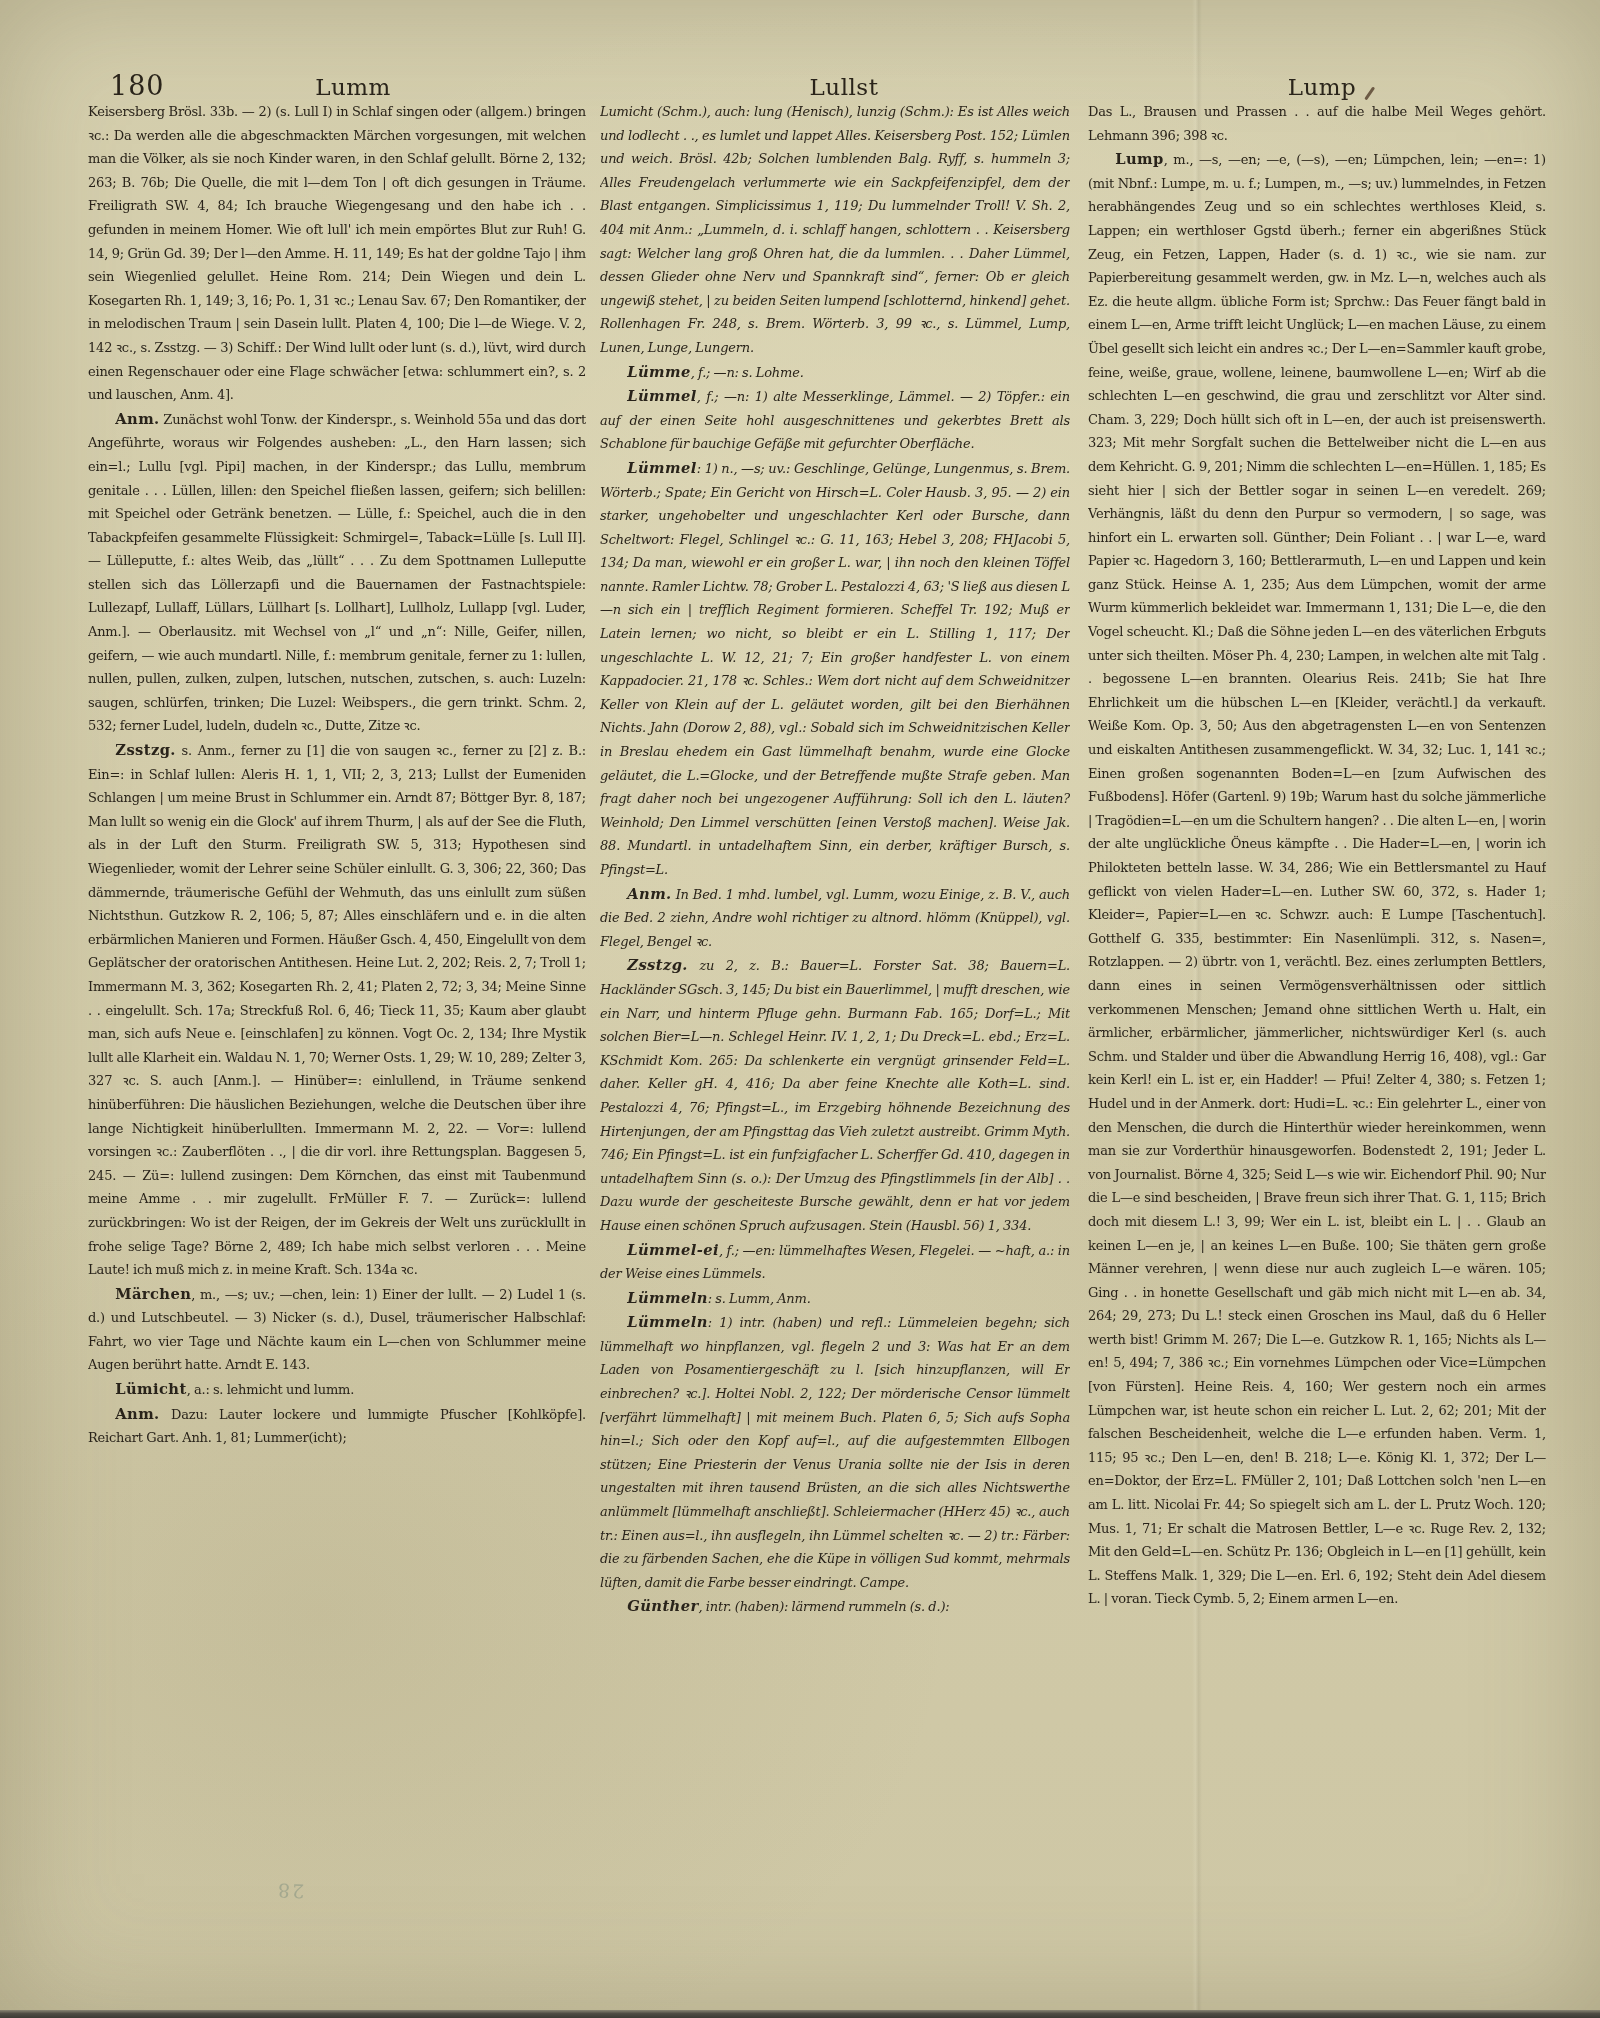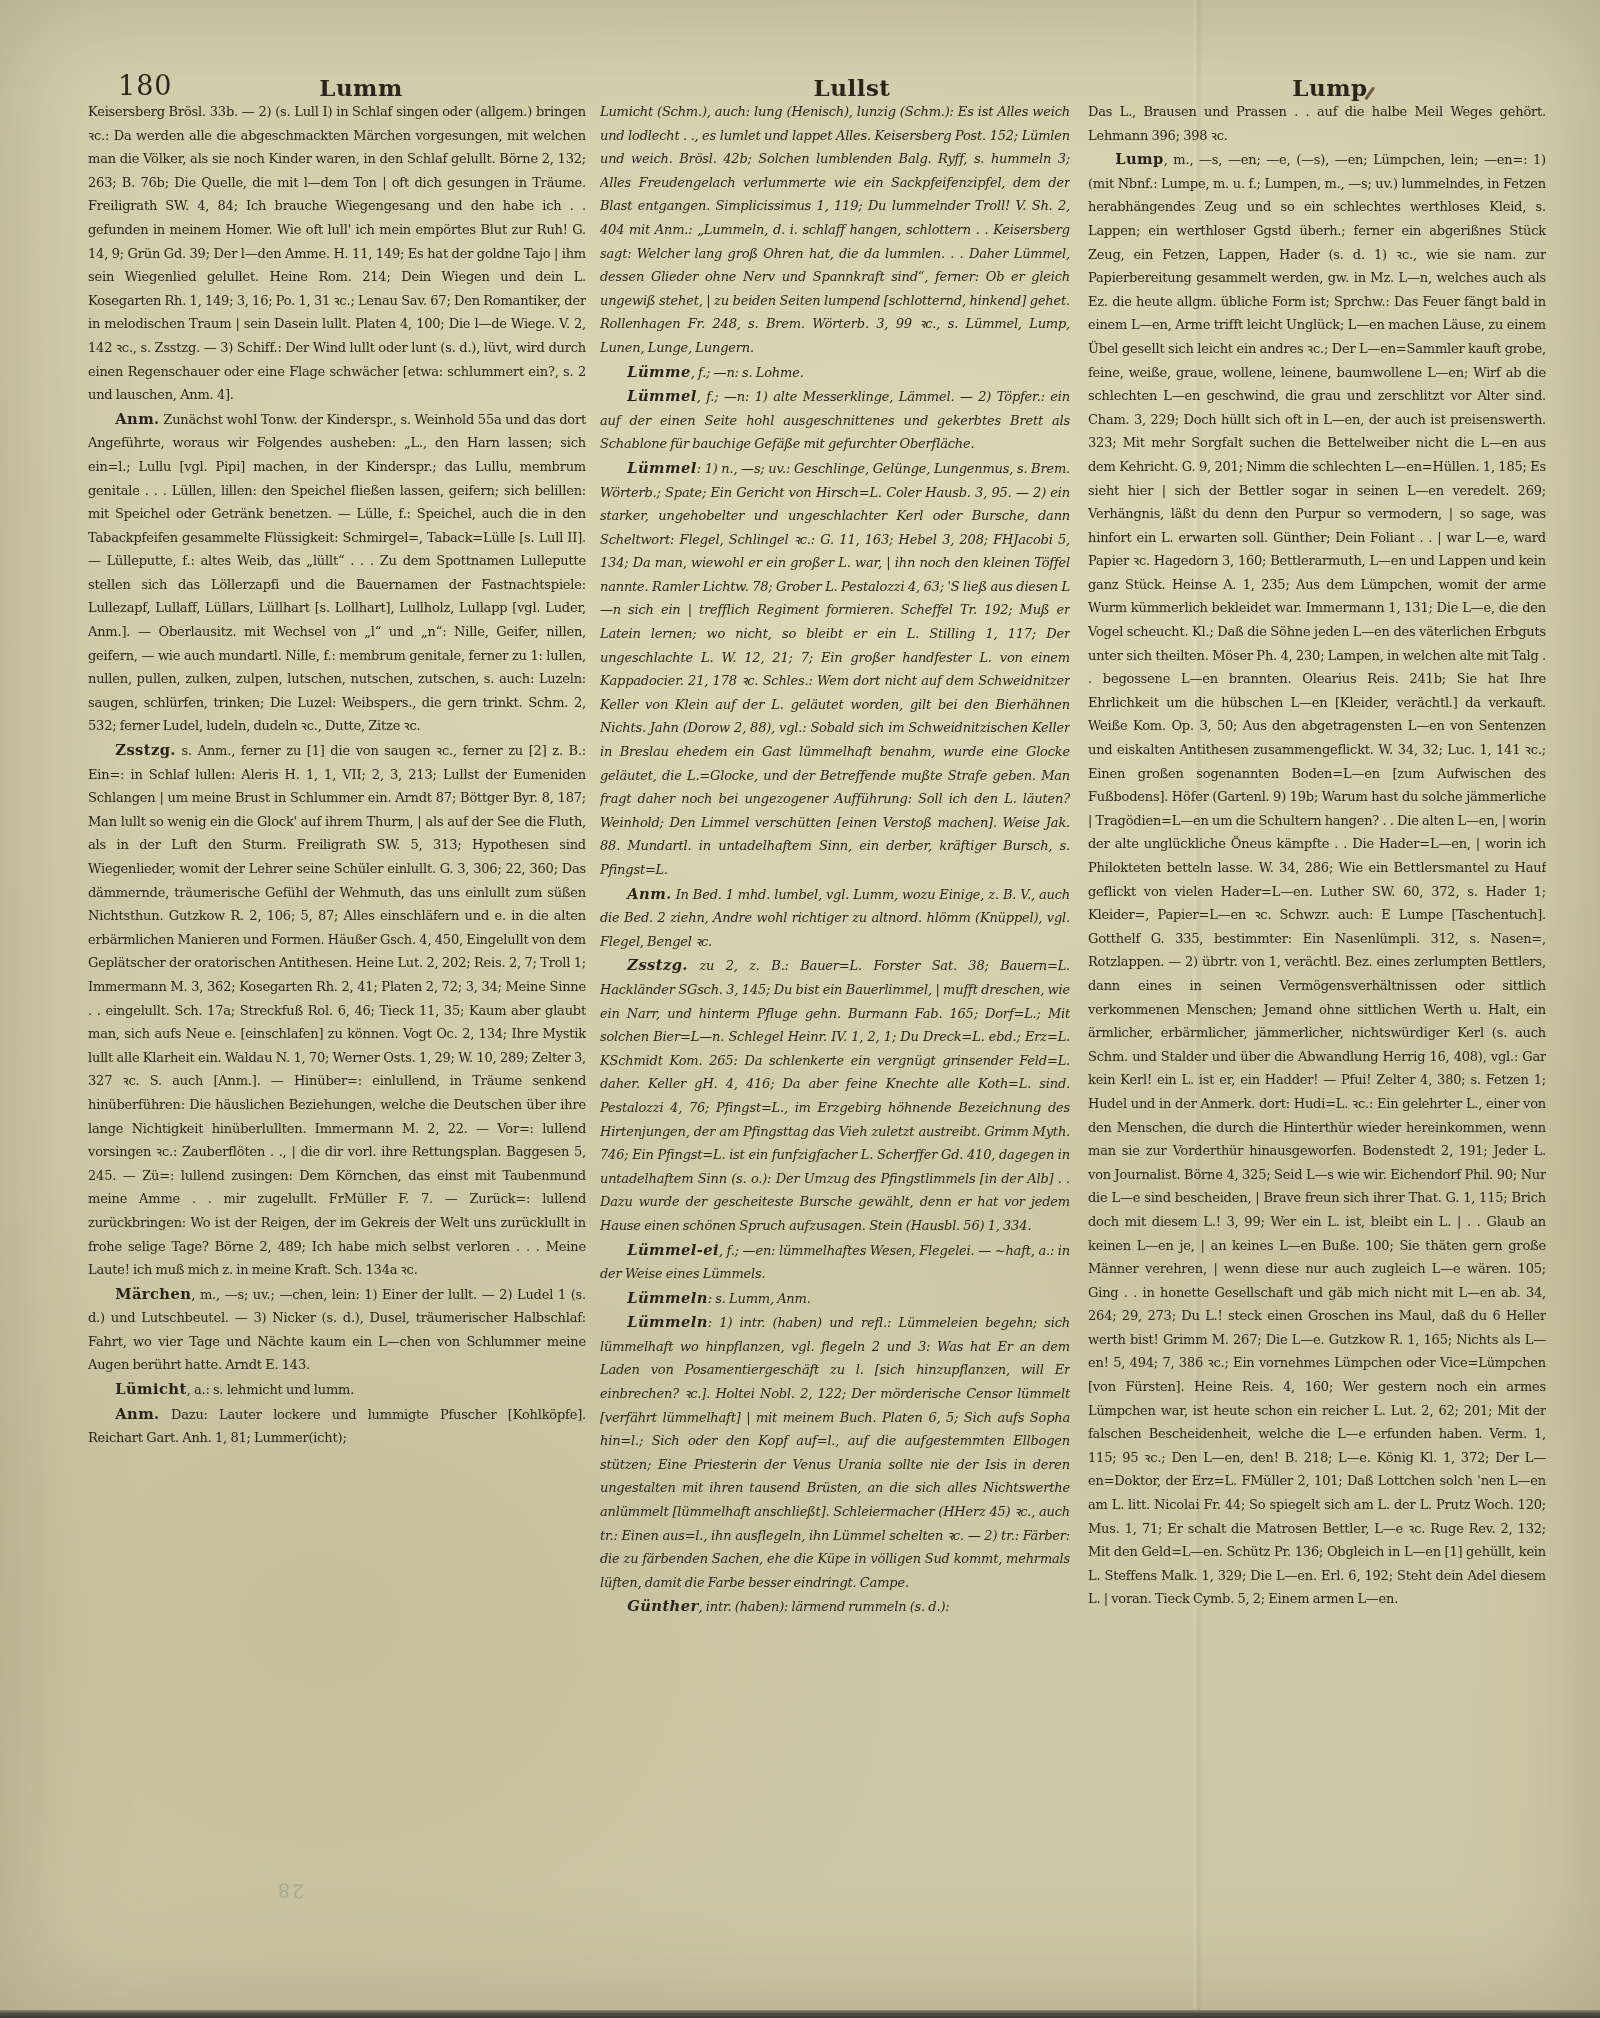--- a/index.html
+++ b/index.html
@@ -14,23 +14,23 @@
       radial-gradient(ellipse 1200px 900px at 55% 30%, rgba(255,250,220,0.25), rgba(0,0,0,0) 70%),
       radial-gradient(ellipse 900px 700px at 20% 80%, rgba(150,140,100,0.18), rgba(0,0,0,0) 70%),
       radial-gradient(ellipse 700px 500px at 85% 60%, rgba(160,150,110,0.15), rgba(0,0,0,0) 70%),
       linear-gradient(180deg,#d5cfae 0%,#d2cba9 40%,#cec7a5 100%);
     box-shadow:inset 0 0 120px rgba(110,100,70,0.35);
   }
   .crease{
     position:absolute;top:0;bottom:0;width:10px;
     background:linear-gradient(90deg,rgba(0,0,0,0),rgba(255,255,240,0.10),rgba(0,0,0,0.05),rgba(0,0,0,0));
   }
-  .hdr{position:absolute;top:70px;left:8px;right:0;height:34px;color:#2a241a;}
+  .hdr{position:absolute;top:70px;left:0;right:0;height:34px;color:#2a241a;}
   .pageno{position:absolute;left:110px;top:0;font-size:27px;letter-spacing:1px;}
-  .guide{position:absolute;top:4px;transform:translateX(-50%);font-size:23px;font-weight:bold;letter-spacing:0.5px;}
+  .guide{position:absolute;top:4px;transform:translateX(-50%);font-size:23px;font-weight:normal;letter-spacing:0.5px;}
   .g1{left:353px;} .g2{left:844px;} .g3{left:1322px;}
   .col{
     position:absolute;top:100px;height:1788px;overflow:hidden;
     text-align:justify;color:#29231a;
     font-size:13px;line-height:23.6px;
     letter-spacing:-0.2px;word-spacing:-0.6px;
   }
   .col-left{left:88px;width:498px;}
   .col-middle{left:600px;width:470px;font-style:italic;}
   .col-right{left:1088px;width:458px;}

